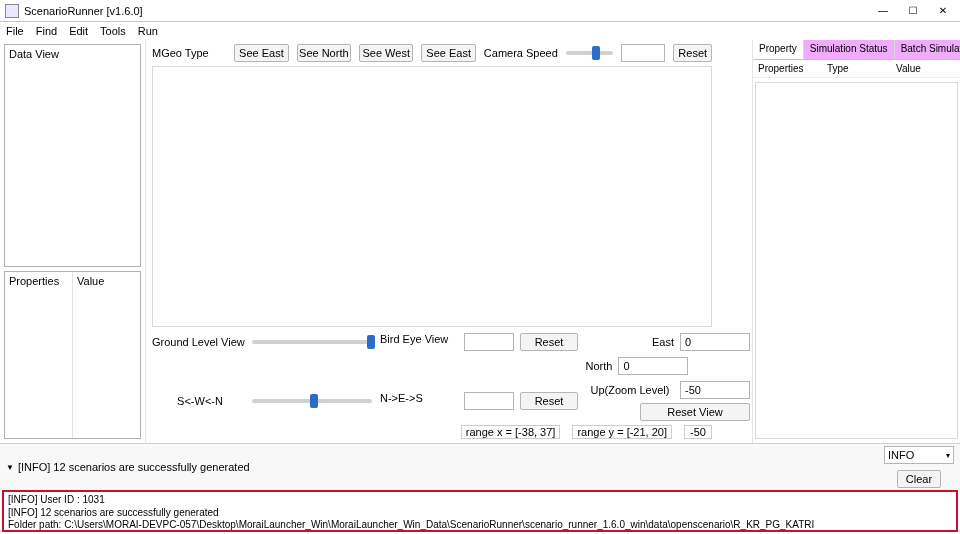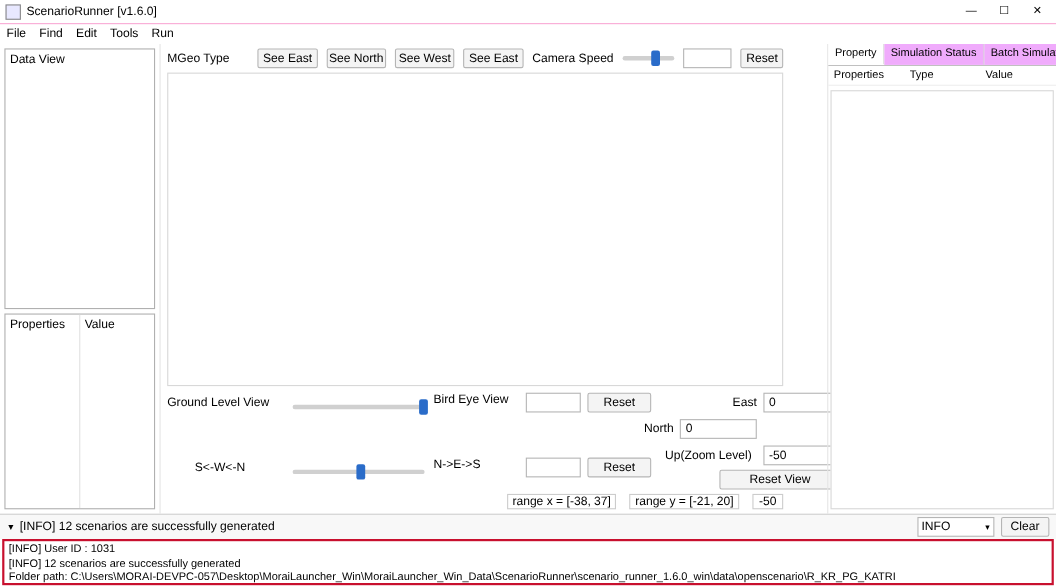--- a/index.html
+++ b/index.html
@@ -22,39 +22,39 @@
   .toolbar-row { display: flex; align-items: center; gap: 8px; padding: 4px 6px; flex-wrap: nowrap; }
   .tb-label { font-size: 11px; white-space: nowrap; }
   .tb-btn { border: 1px solid #b5b5b5; border-radius: 2px; background: #f4f4f4; padding: 2px 0; font-size: 11px; width: 68px; text-align: center; cursor: pointer; }
   .slider-track { position: relative; height: 4px; background: #d0d0d0; border-radius: 2px; }
   .slider-thumb { position: absolute; top: -5px; width: 8px; height: 14px; background: #2a6cc9; border-radius: 2px; }
   .cam-slider { width: 60px; }
   .cam-input { width: 44px; height: 18px; border: 1px solid #b5b5b5; background: #fff; }
   .viewport { flex: 1; background: #fff; border: 1px solid #d8d8d8; margin: 0 6px; }
   .bottom-controls { padding: 6px 6px 2px 6px; display: flex; flex-direction: column; gap: 6px; }
   .bc-row { display: flex; align-items: center; gap: 8px; }
-  .bc-left { display: flex; align-items: flex-end; gap: 18px; flex: 1; }
+  .bc-left { display: flex; align-items: center; gap: 4px; flex: 1; }
   .bc-mid { display: flex; gap: 6px; flex: 0.9; }
   .bc-right { display: flex; align-items: center; gap: 6px; flex: 1; }
   .big-slider { flex: 1; min-width: 120px; }
   .small-input { width: 50px; height: 18px; border: 1px solid #b5b5b5; background: #fff; font-size: 11px; text-align: center; padding: 0 2px; }
   .small-btn { border: 1px solid #b5b5b5; border-radius: 2px; background: #f4f4f4; padding: 2px 0; font-size: 11px; width: 58px; text-align: center; cursor: pointer; }
   .range-row { display: flex; justify-content: flex-end; gap: 12px; padding: 2px 6px 4px 6px; font-size: 11px; }
   .range-val { border: 1px solid #ccc; padding: 0 4px; }
   .right-col { width: 208px; display: flex; flex-direction: column; border-left: 1px solid #e5e5e5; margin-left: 34px; }
   .tab-strip { display: flex; align-items: stretch; height: 20px; border-bottom: 1px solid #c0c0c0; overflow: hidden; font-size: 10px; position: relative; }
   .tab { padding: 3px 6px; border-right: 1px solid #d8d8d8; white-space: nowrap; cursor: pointer; background: #f0abfc; }
   .tab.active { background: #fff; border-bottom: 1px solid #fff; }
   .prop-table { display: flex; font-size: 10px; border-bottom: 1px solid #eee; }
   .pt-col { flex: 1; padding: 3px 5px; }
   .prop-body { flex: 1; border: 1px solid #d8d8d8; margin: 4px 2px 4px 2px; background: #fff; }
   .log-header { display: flex; align-items: center; gap: 6px; padding: 2px 6px; border-top: 1px solid #d0d0d0; background: #f8f8f8; font-size: 11px; justify-content: space-between; }
   .log-left { display: flex; align-items: center; gap: 4px; }
   .arrow-down { font-size: 8px; }
-  .log-right { display: flex; align-items: center; gap: 6px; }
+  .log-right { display: flex; align-items: center; gap: 6px; flex-direction: column; }
   .log-select { border: 1px solid #b5b5b5; height: 18px; width: 70px; font-size: 11px; background: #fff; display:flex; align-items:center; justify-content:space-between; padding:0 3px;}
   .log-clear { border: 1px solid #b5b5b5; border-radius: 2px; background: #f4f4f4; padding: 2px 8px; font-size: 11px; cursor: pointer; }
   .log-body { border: 2px solid #c8102e; padding: 2px 4px; font-size: 10px; line-height: 1.25; height: 42px; overflow: hidden; margin: 0 2px 2px 2px; }
   .log-body div { white-space: nowrap; overflow: hidden; text-overflow: ellipsis; }
   .east-col { display:flex; flex-direction:column; gap:4px; }
   .east-row { display:flex; align-items:center; gap:6px; }
 </style>
 </head>
 <body>
 

